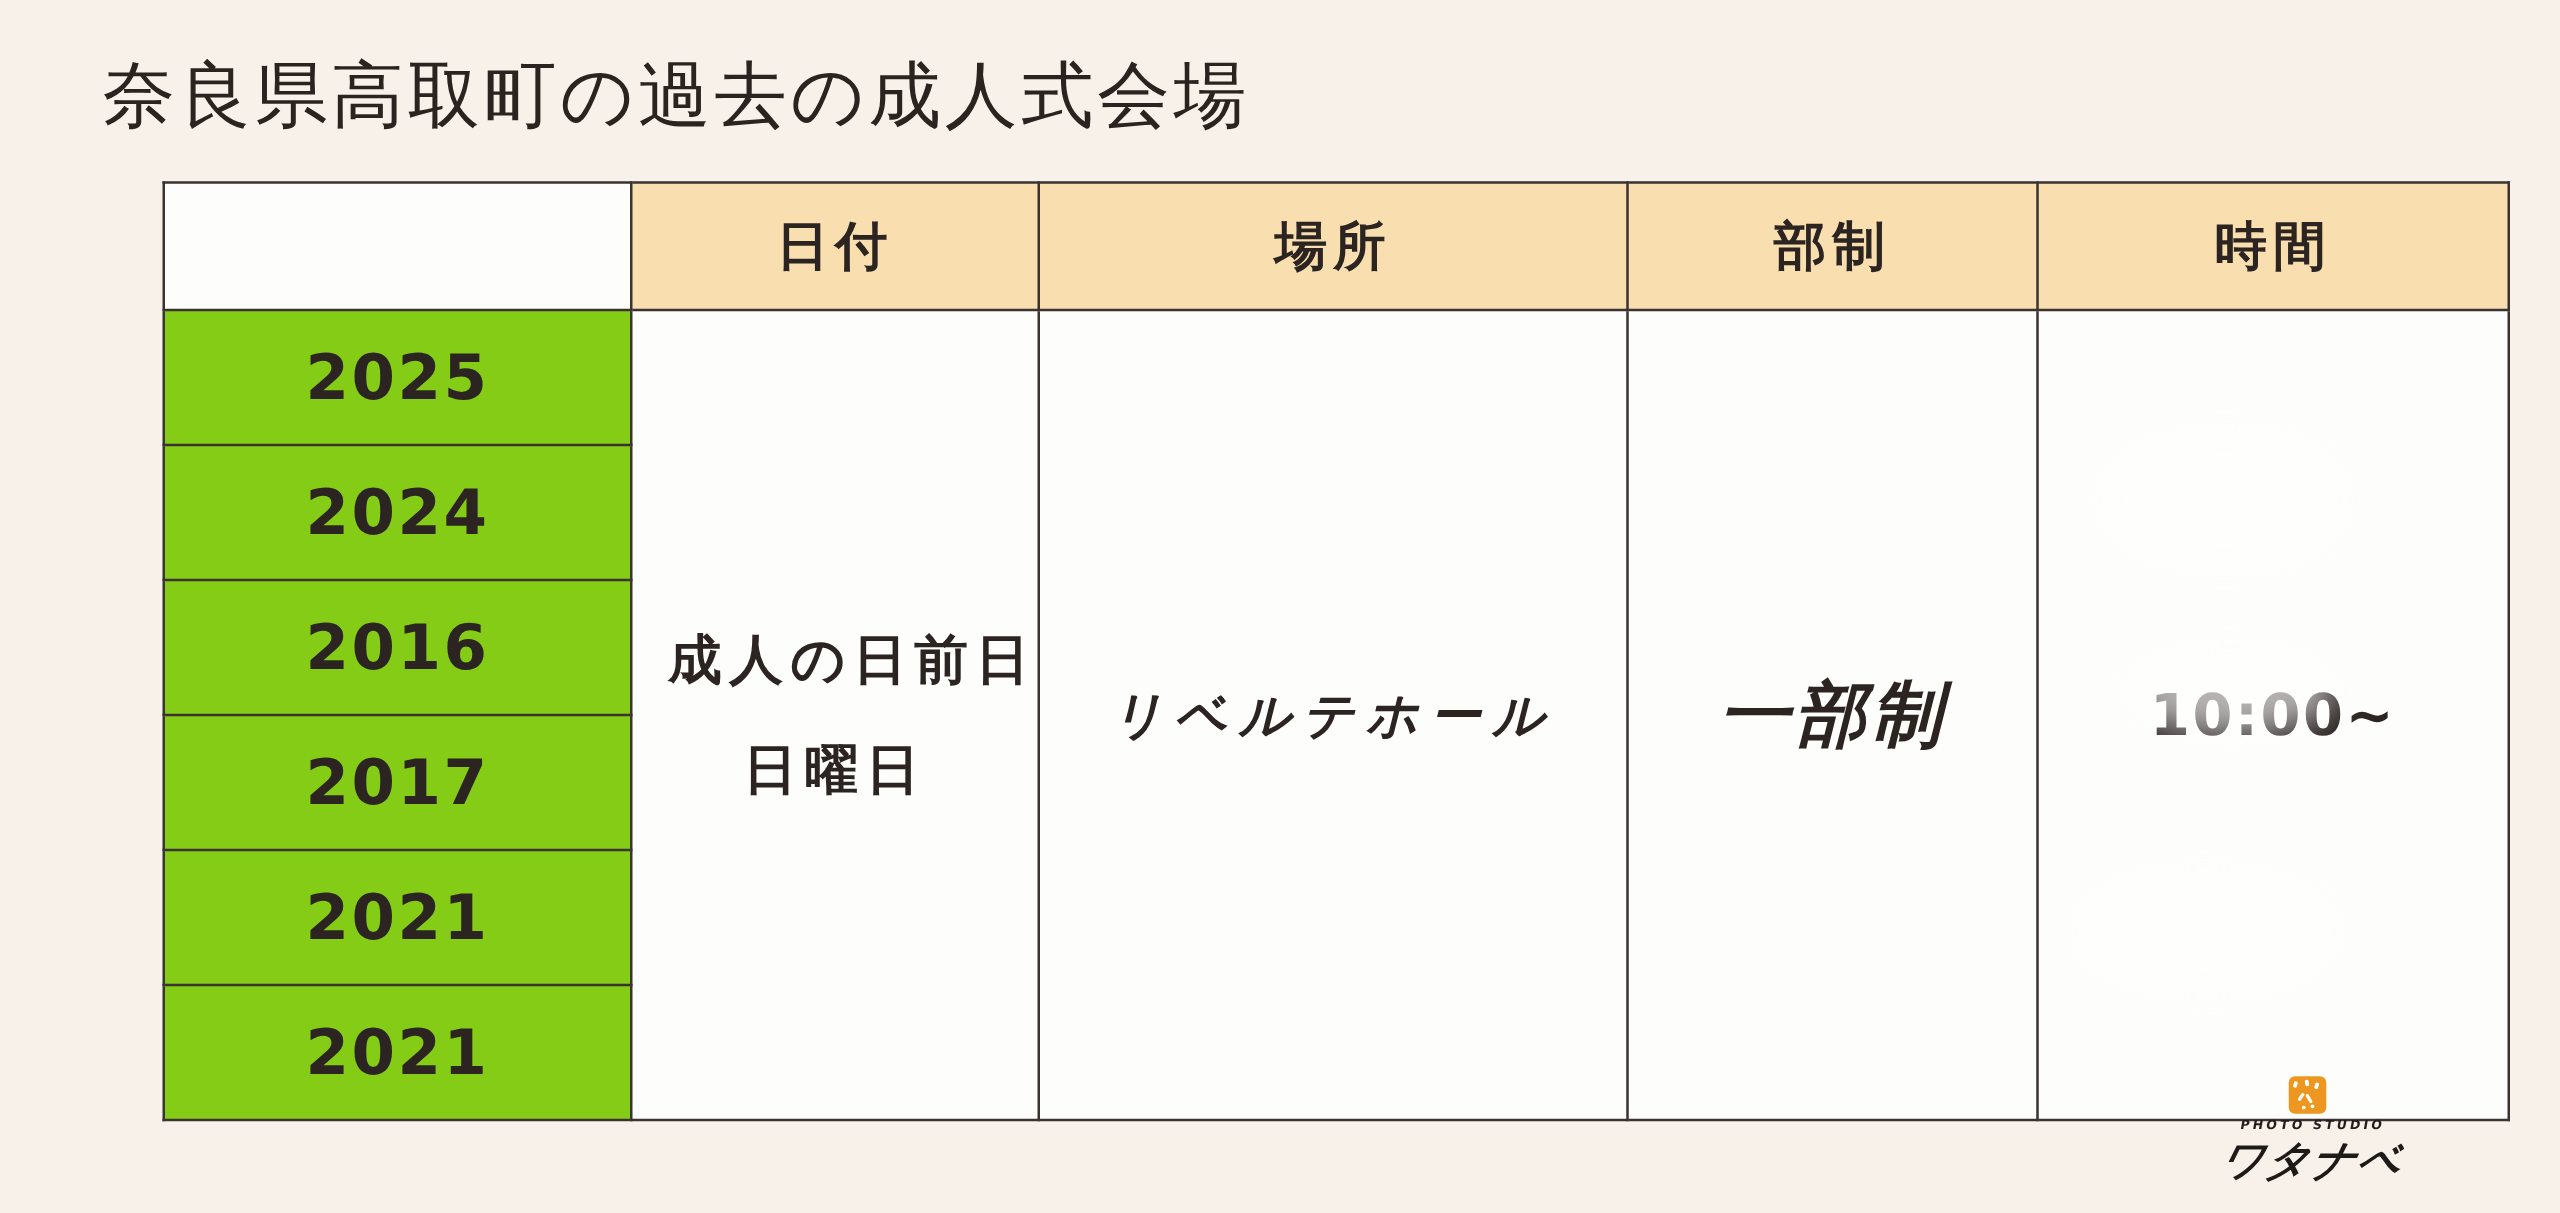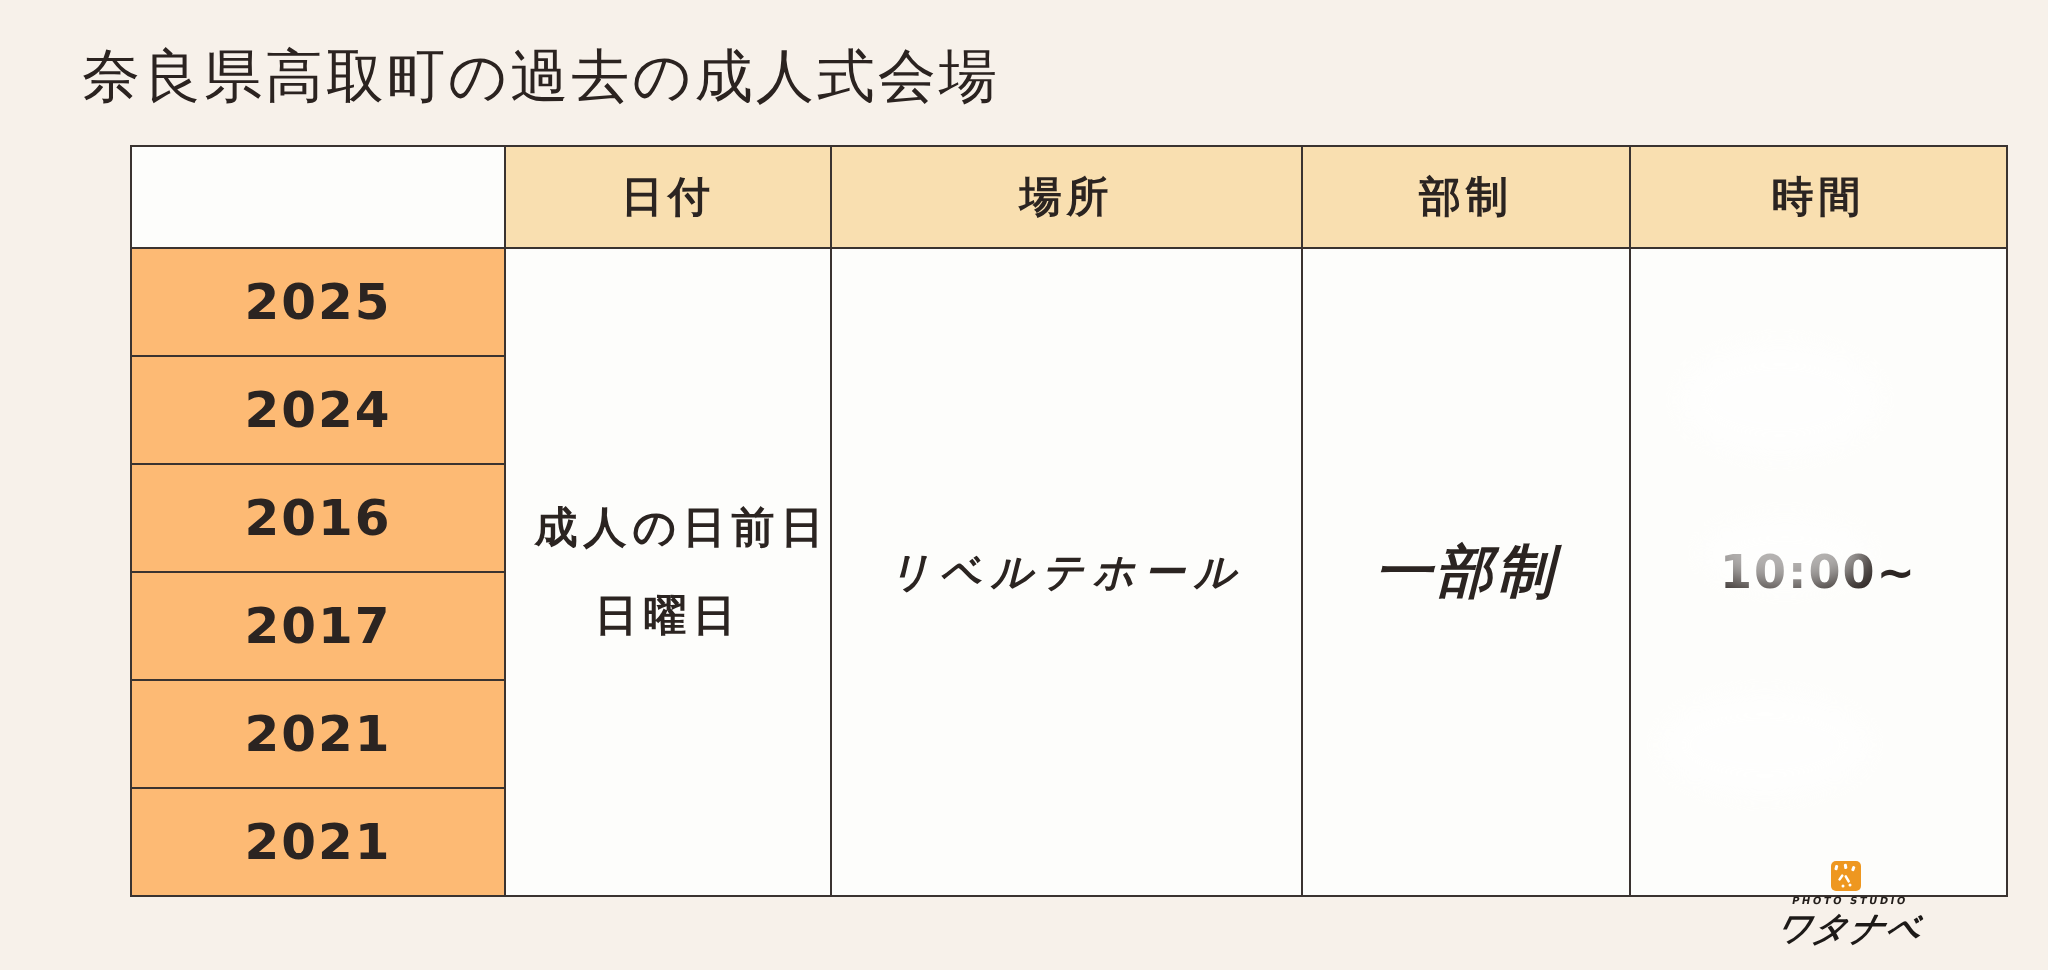--- a/index.html
+++ b/index.html
@@ -44,21 +44,21 @@
     font-weight: 600;
   }
   tr.header-row { height: 102px; }
   th.col-header {
     background: #F9DFB0;
     font-size: 42px;
     letter-spacing: 5px;
   }
   th.corner-cell { background: #FDFDFB; }
   td.year-cell {
-    background: #fdba74;
+    background: #84cc16;
     font-size: 50px;
     letter-spacing: 2px;
   }
   td.data-cell { background: #FDFDFB; }
   td.date-cell { font-size: 43px; letter-spacing: 6px; }
   .date-line1 { margin-bottom: 30px; padding-left: 28px; }
   td.venue-cell { font-size: 41px; letter-spacing: 9px; font-style: italic; }
   td.sessions-cell { font-size: 57px; letter-spacing: 4px; font-style: italic; }
   td.time-cell { font-size: 46px; letter-spacing: 2px; }
 

